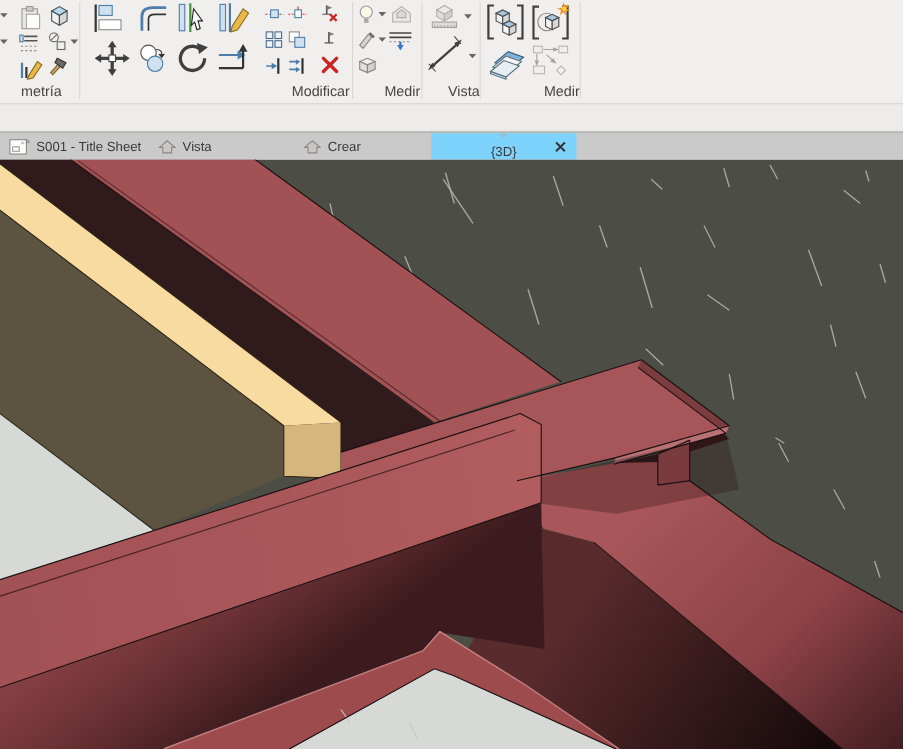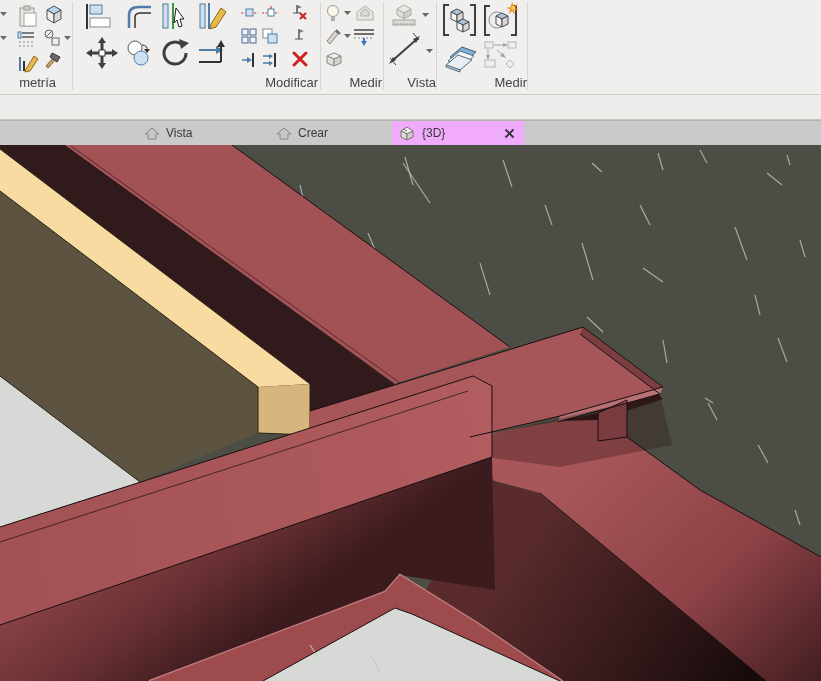--- a/index.html
+++ b/index.html
@@ -14,21 +14,21 @@
   .ic{position:absolute;display:block;line-height:0;cursor:default;}
   .caret{position:absolute;width:8px;height:6px;}
   
   .options-strip{position:absolute;left:0;top:95px;width:821px;height:24px;
                  background:#edeceb;border-bottom:1px solid #c8c5c1;}
   
   .tabbar{position:absolute;left:0;top:120px;width:821px;height:24px;background:#cbcaca;
           border-top:1px solid #b5b3b0;}
   .vtab{position:absolute;top:0;height:24px;display:flex;align-items:center;gap:6px;
         font-size:12px;color:#3a3a3a;padding:0 6px;}
-  .vtab.active{background:#f0abfc;}
+  .vtab.active{background:#7dd3fc;flex-direction:column;}
   .vtab .tlabel{white-space:nowrap;}
   
   .viewport{position:absolute;left:0;top:145px;width:821px;height:536px;}
 </style>
 </head>
 <body>
 
 <div class="ribbon">
 
   <div>
@@ -311,20 +311,29 @@
           <polygon points="26,19 30,23 26,27 22,23" fill="none" stroke="#b8b6b3"></polygon>
         </svg></span>
     <div class="panel-label" style="left:437px;width:90px">Medir</div>
   </div>
   <div class="panel-sep" style="left:527px"></div>
 </div>
 
 <div class="options-strip"></div>
 
 <div class="tabbar">
+  <div class="vtab" style="left:2px">
+    <svg width="19" height="17" viewBox="0 0 19 17">
+        <rect x="1" y="2" width="15" height="13" fill="#fdfdfc" stroke="#8a8a8a"></rect>
+        <rect x="3.5" y="8.5" width="6" height="4" fill="none" stroke="#9a9a9a"></rect>
+        <line x1="11" y1="5" x2="14" y2="5" stroke="#9a9a9a"></line>
+        <polygon points="16,2 19,4 16,5" fill="#d6d4d1" stroke="#8a8a8a"></polygon>
+      </svg>
+    <span class="tlabel">S001 - Title Sheet</span>
+  </div>
   <div class="vtab" style="left:138px">
     <svg width="16" height="15" viewBox="0 0 16 15">
         <polygon points="1,8 8,2 15,8 12,8 12,13 4,13 4,8" fill="#c9c7c4" stroke="#8a8886"></polygon>
       </svg>
     <span class="tlabel">Vista</span>
   </div>
   <div class="vtab" style="left:270px">
     <svg width="16" height="15" viewBox="0 0 16 15">
         <polygon points="1,8 8,2 15,8 12,8 12,13 4,13 4,8" fill="#c9c7c4" stroke="#8a8886"></polygon>
       </svg>

